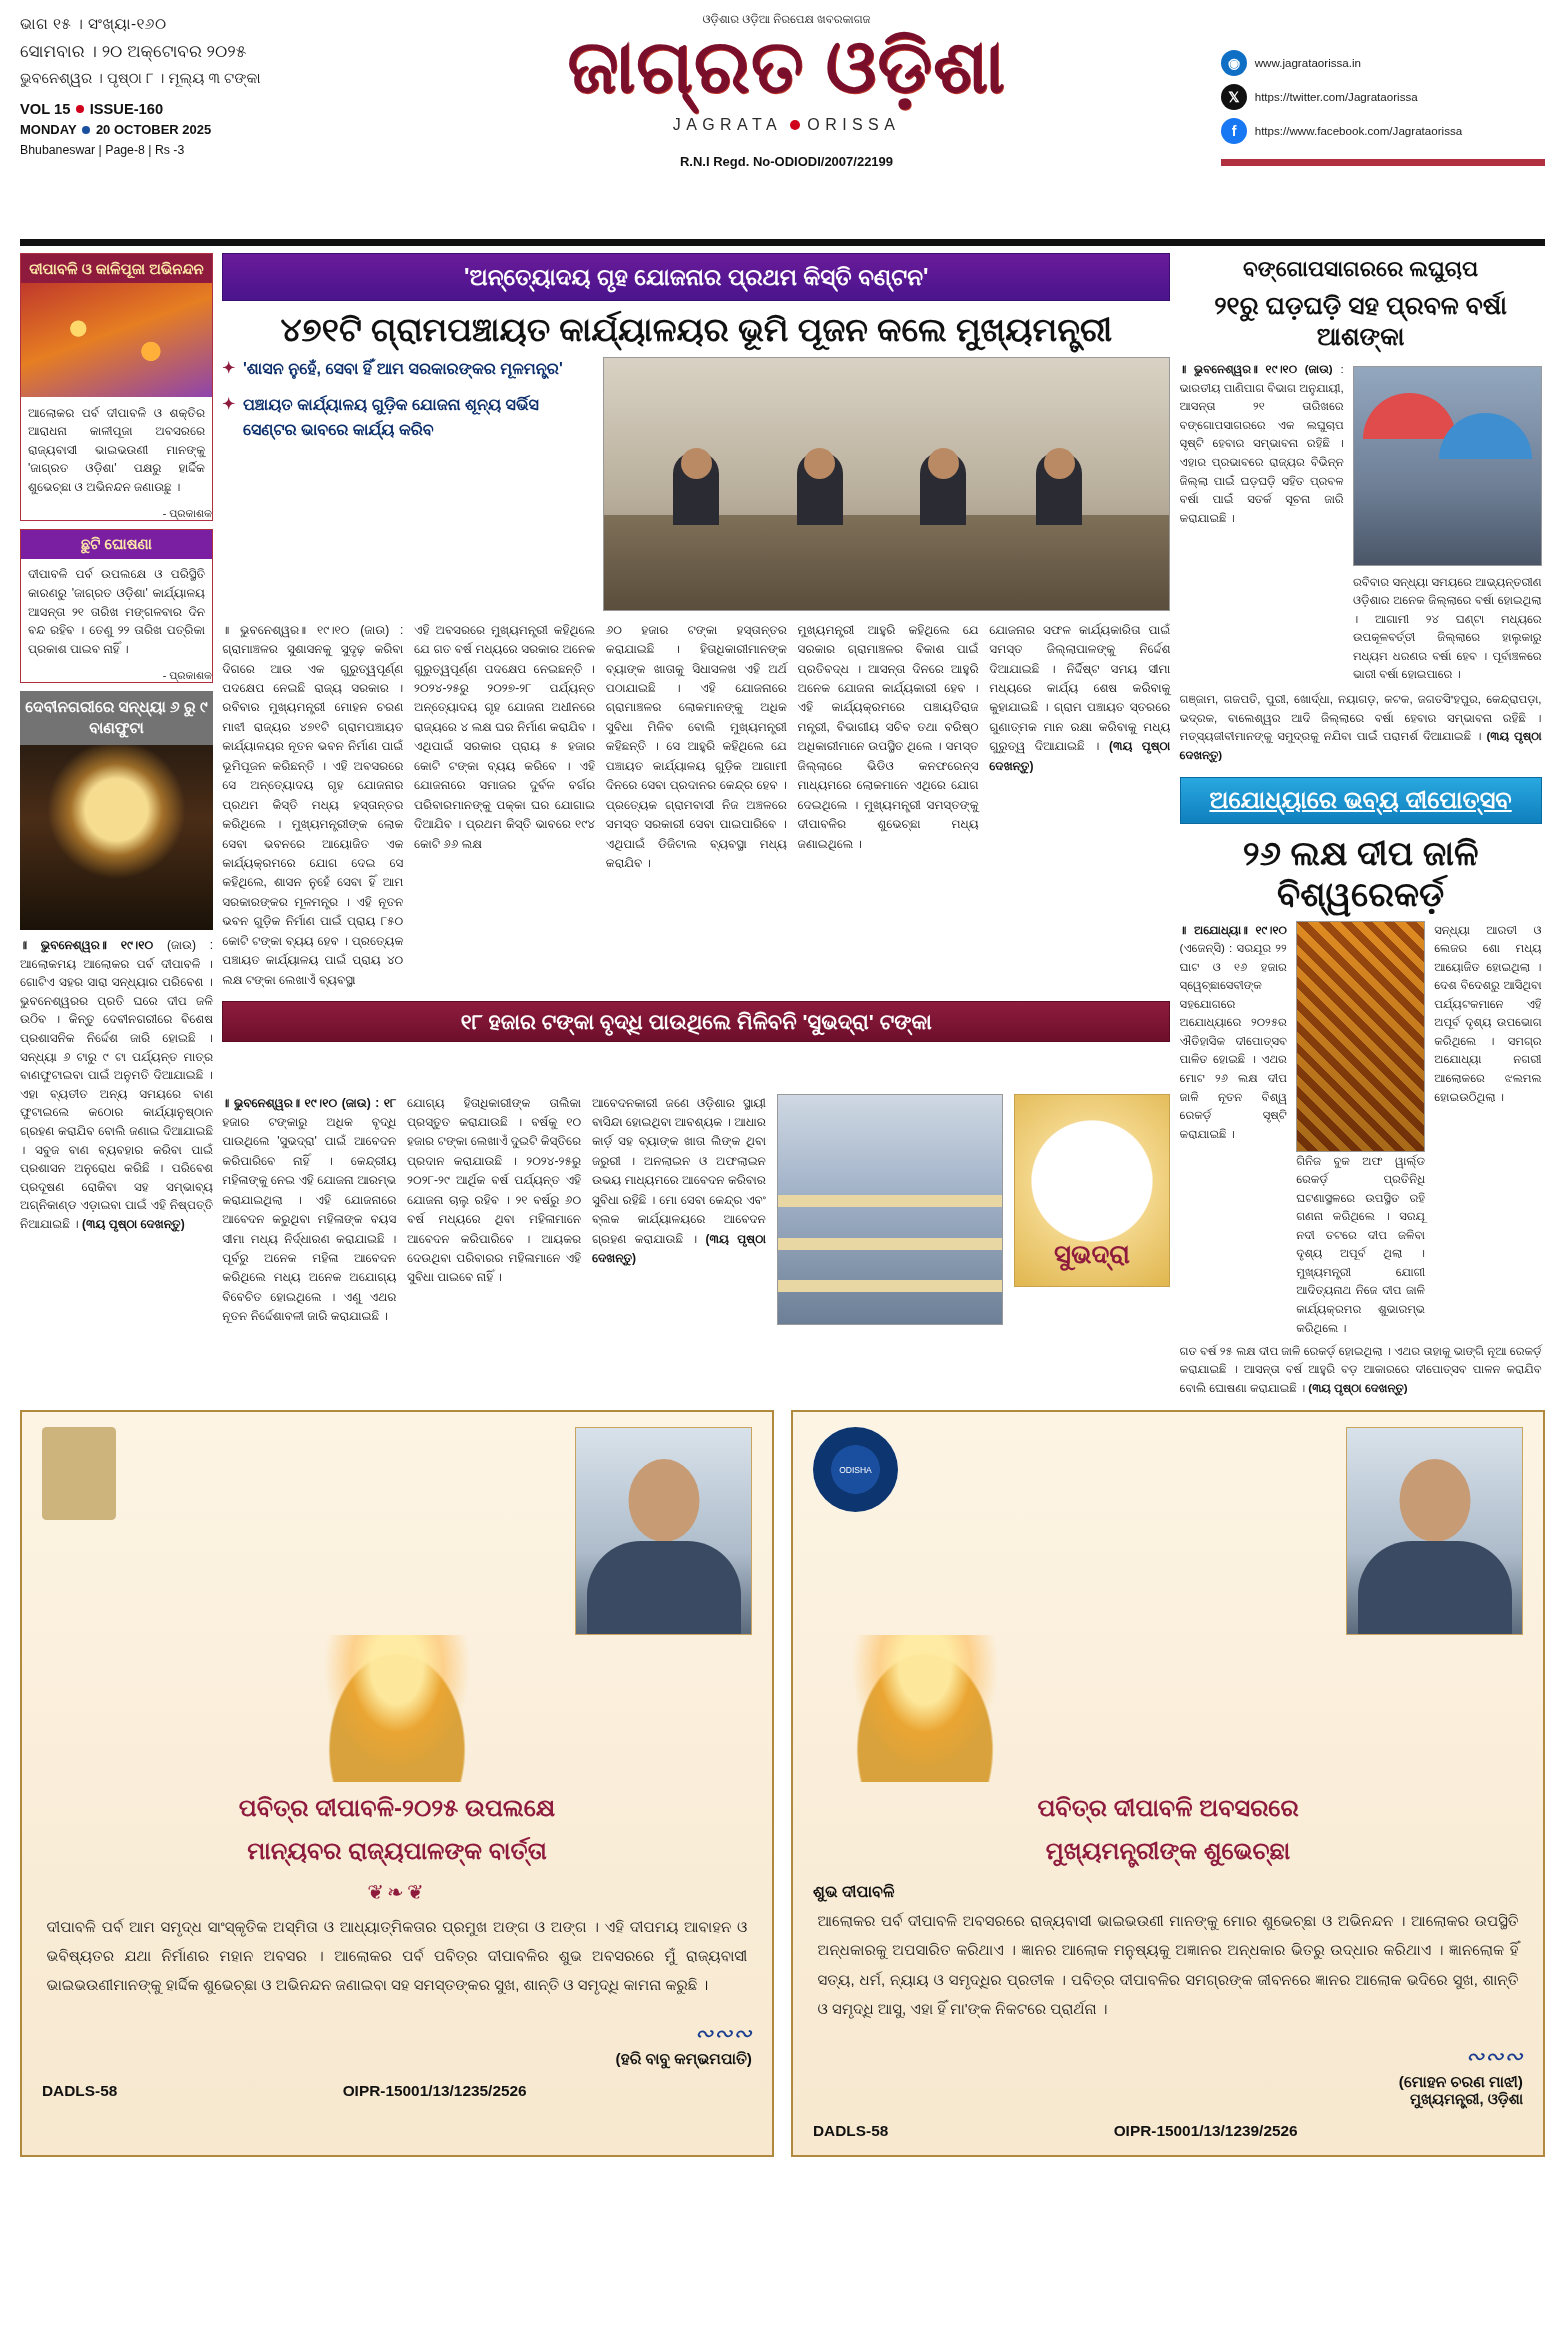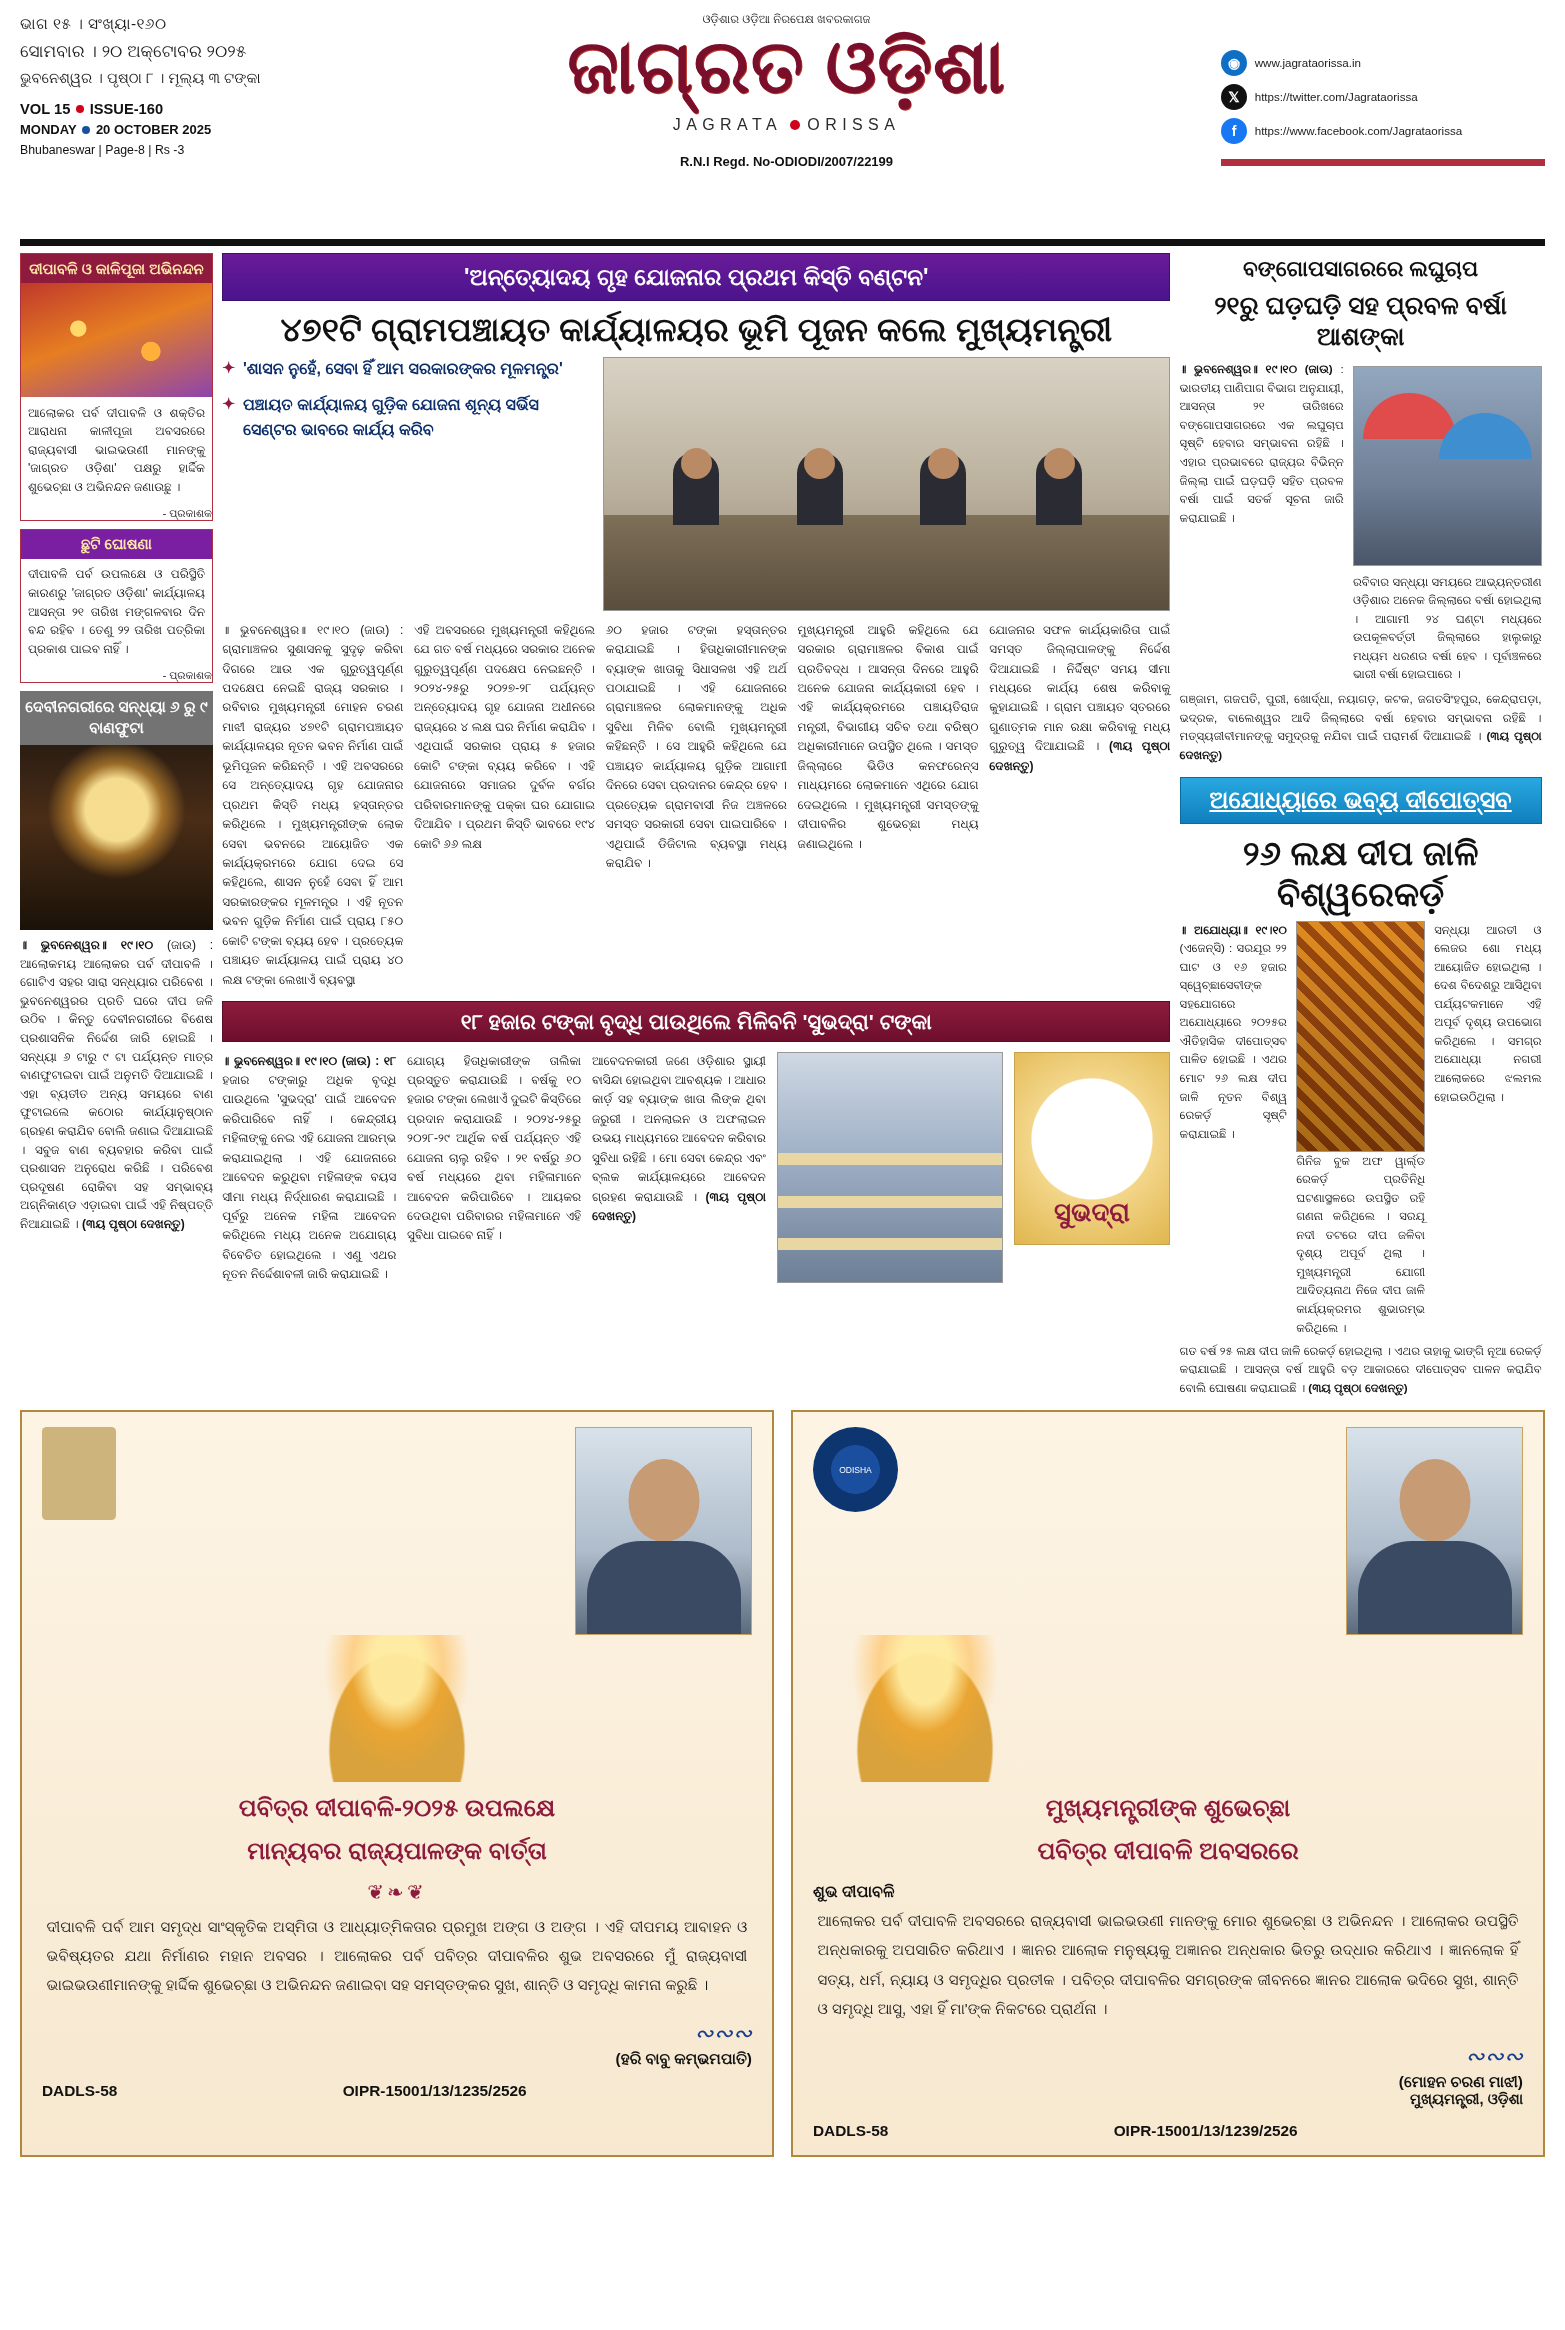--- a/index.html
+++ b/index.html
@@ -114,21 +114,21 @@
   .cols4 .c { flex:1; font-size:12px; line-height:1.62; text-align:justify; }
   .dateline { font-weight:bold; }
 
   .sub-banner {
     margin-top:10.8px;
     background:linear-gradient(180deg,#8e1b3d 0%, #6d0f2c 100%);
     color:#fff; text-align:center; font-weight:bold; font-size:21px;
     padding:7.7px 4.6px; border:1.5px solid #5a0c23;
   }
   .mid-lower { display:flex; gap:10.8px; margin-top:9.3px; }
-  .mid-lower .c { flex:1; font-size:12px; line-height:1.62; text-align:justify; }
+  .mid-lower .c { flex:1; font-size:12px; line-height:1.62; text-align:justify;margin-top:42px; }
   .class-photo {
     height:231px; border:0.8px solid #999;
     background:linear-gradient(180deg,#cfd8e3 0%, #9fb0c6 45%, #6d7f96 100%);
     position:relative; overflow:hidden;
   }
   .class-photo .desk { position:absolute; left:0; right:0; height:12.3px; background:#e9d7a3; }
   .subhadra-logo {
     height:193px; border:0.8px solid #c8a24a;
     background:radial-gradient(circle at 50% 45%, #fff 0 46%, #f3d68a 47%, #e0b64e 100%);
     display:flex; align-items:flex-end; justify-content:center;
@@ -435,22 +435,22 @@
       <div class="ad-top">
         <div style="width:85px">
           <div class="odisha-seal">ODISHA</div>
         </div>
         <div class="portrait">
           <div class="face"></div>
           <div class="body"></div>
         </div>
       </div>
       <div class="ad-lamp" style="margin-left:31px;"></div>
+      <div class="ad-title">ପବିତ୍ର ଦୀପାବଳି ଅବସରରେ</div>
       <div class="ad-title">ମୁଖ୍ୟମନ୍ତ୍ରୀଙ୍କ ଶୁଭେଚ୍ଛା</div>
-      <div class="ad-title">ପବିତ୍ର ଦୀପାବଳି ଅବସରରେ</div>
       <div style="font-size:16px;font-weight:bold;margin:14px 0 4.6px;">ଶୁଭ ଦୀପାବଳି</div>
       <div class="ad-body">ଆଲୋକର ପର୍ବ ଦୀପାବଳି ଅବସରରେ ରାଜ୍ୟବାସୀ ଭାଇଭଉଣୀ ମାନଙ୍କୁ ମୋର ଶୁଭେଚ୍ଛା ଓ ଅଭିନନ୍ଦନ । ଆଲୋକର ଉପସ୍ଥିତି ଅନ୍ଧକାରକୁ ଅପସାରିତ କରିଥାଏ । ଜ୍ଞାନର ଆଲୋକ ମନୁଷ୍ୟକୁ ଅଜ୍ଞାନର ଅନ୍ଧକାର ଭିତରୁ ଉଦ୍ଧାର କରିଥାଏ । ଜ୍ଞାନଲୋକ ହିଁ ସତ୍ୟ, ଧର୍ମ, ନ୍ୟାୟ ଓ ସମୃଦ୍ଧିର ପ୍ରତୀକ । ପବିତ୍ର ଦୀପାବଳିର ସମଗ୍ରଙ୍କ ଜୀବନରେ ଜ୍ଞାନର ଆଲୋକ ଭଦିରେ ସୁଖ, ଶାନ୍ତି ଓ ସମୃଦ୍ଧି ଆସୁ, ଏହା ହିଁ ମା'ଙ୍କ ନିକଟରେ ପ୍ରାର୍ଥନା ।</div>
       <div class="ad-sign">
         <div class="scribble">∾∾∾</div>
         <div class="nm">(ମୋହନ ଚରଣ ମାଝୀ)</div>
         <div class="desig">ମୁଖ୍ୟମନ୍ତ୍ରୀ, ଓଡ଼ିଶା</div>
       </div>
       <div class="ad-foot">
         <span>DADLS-58</span>
         <span>OIPR-15001/13/1239/2526</span>

